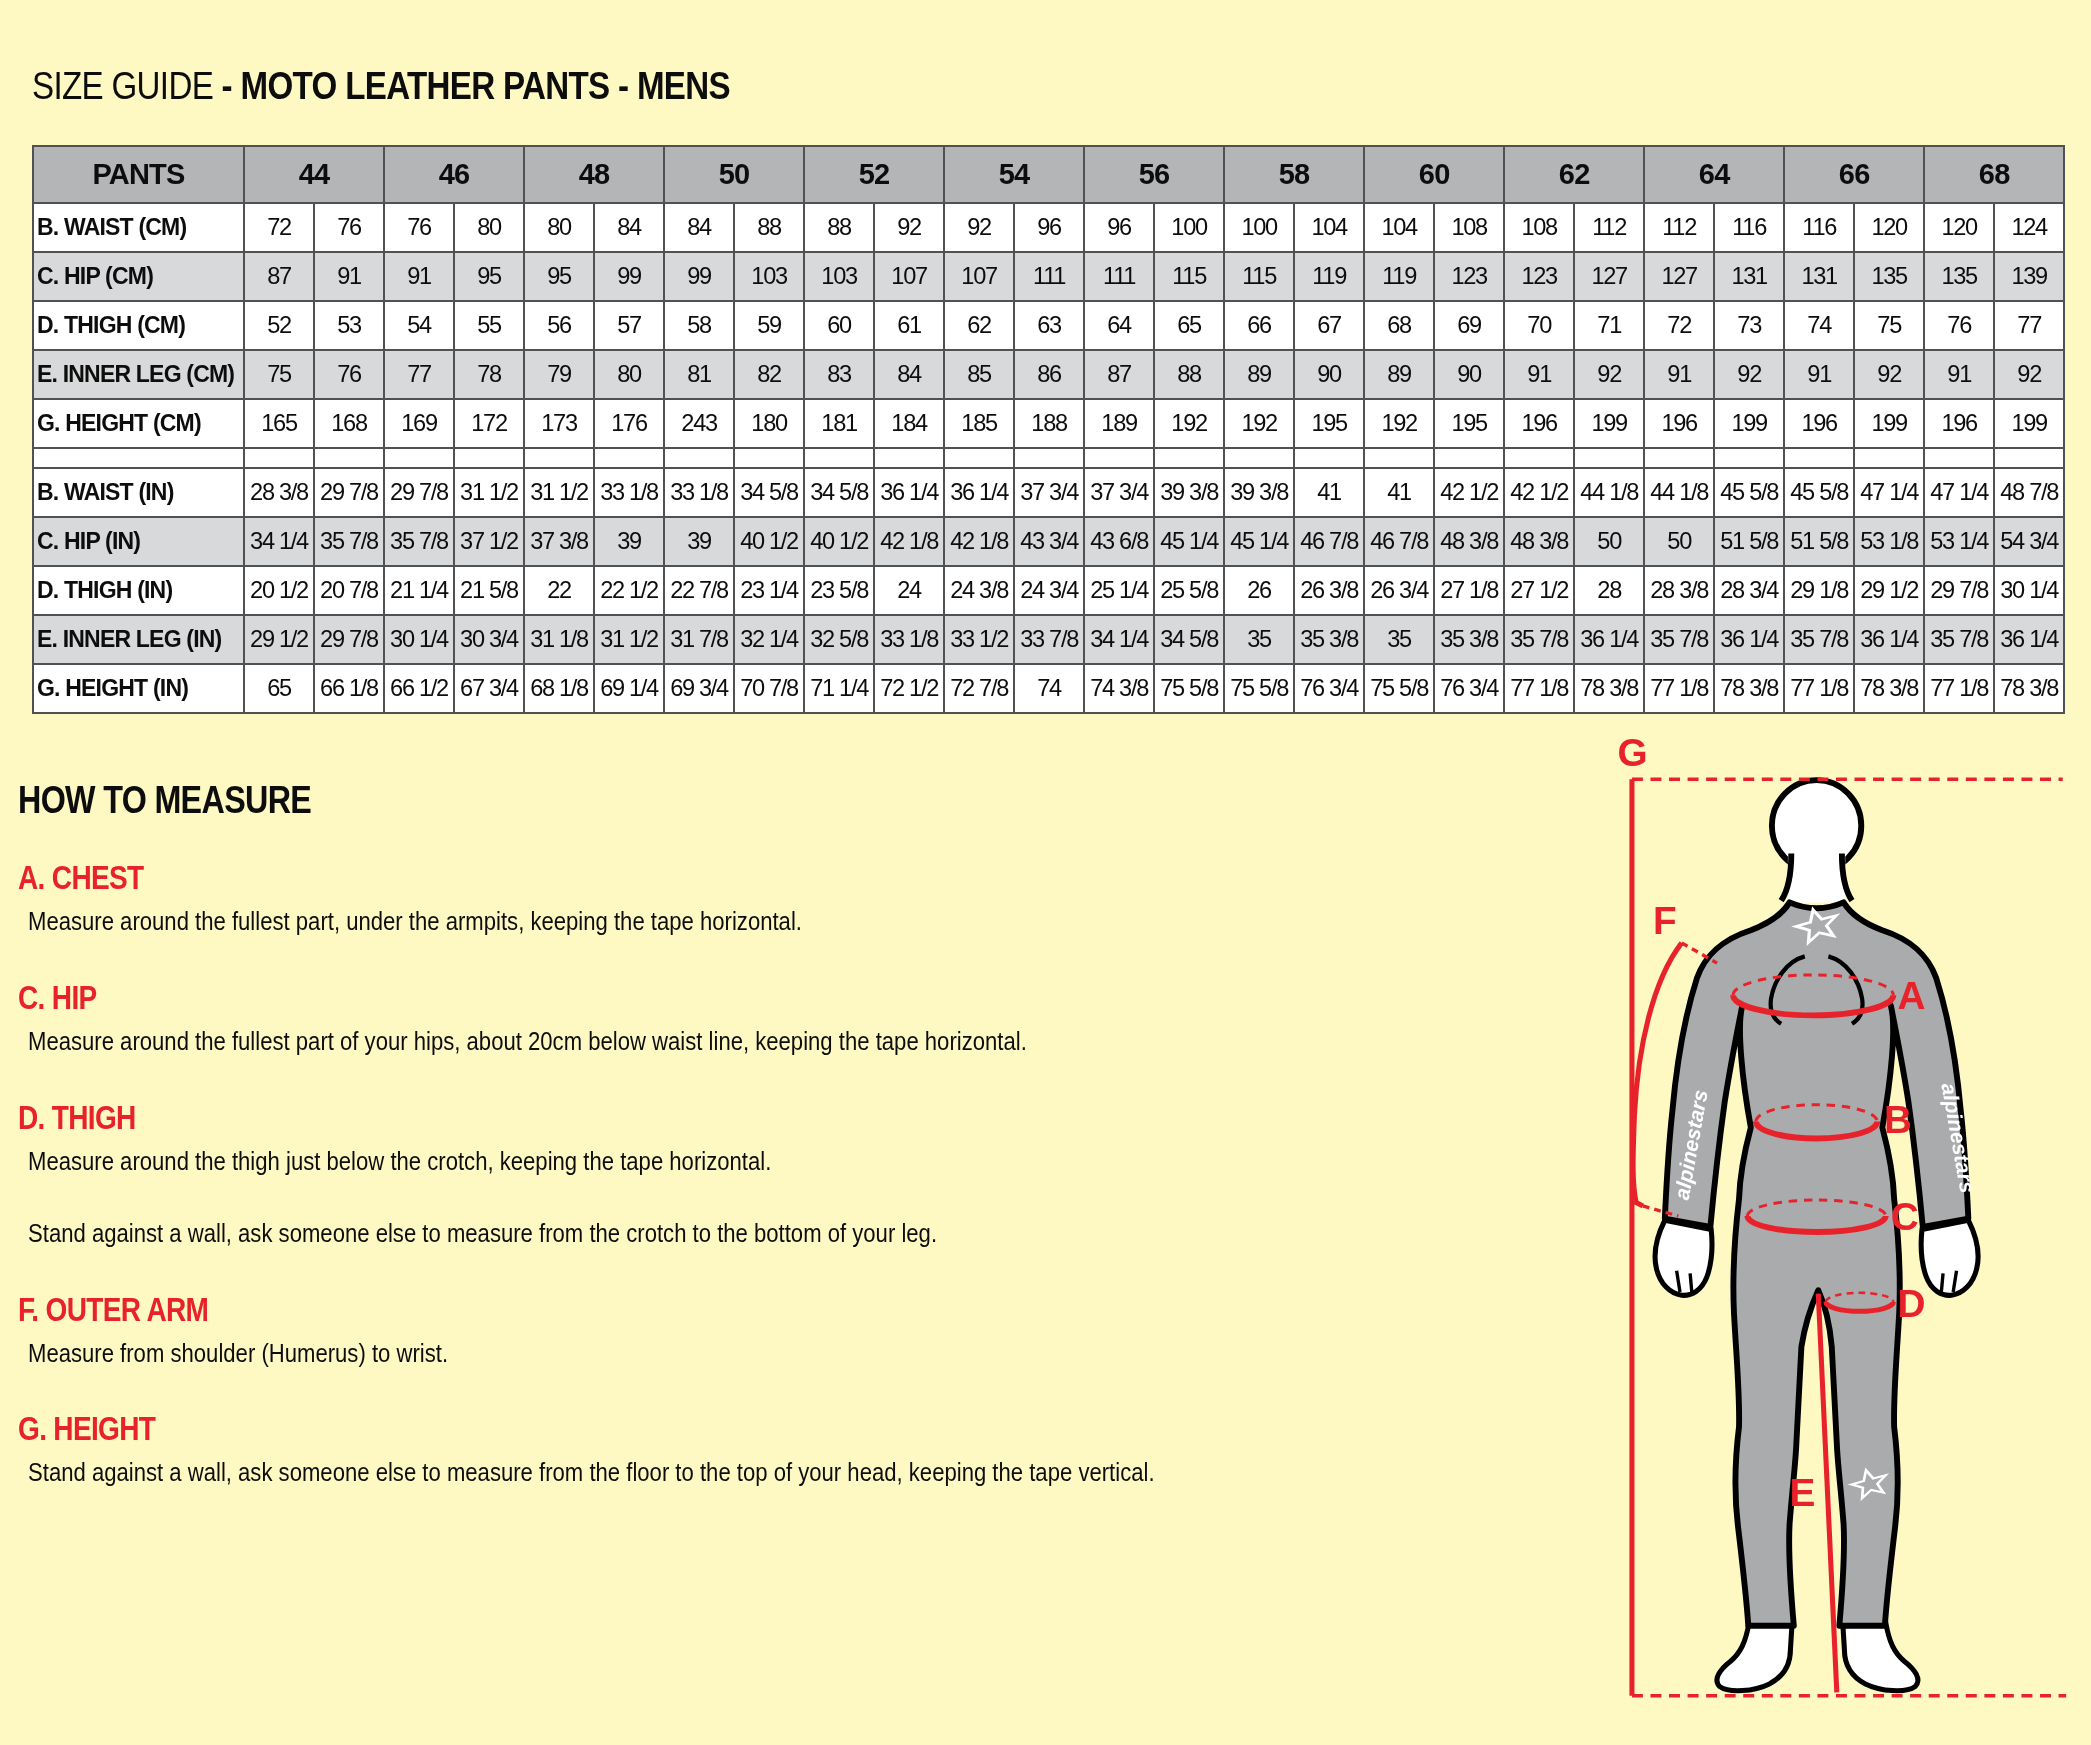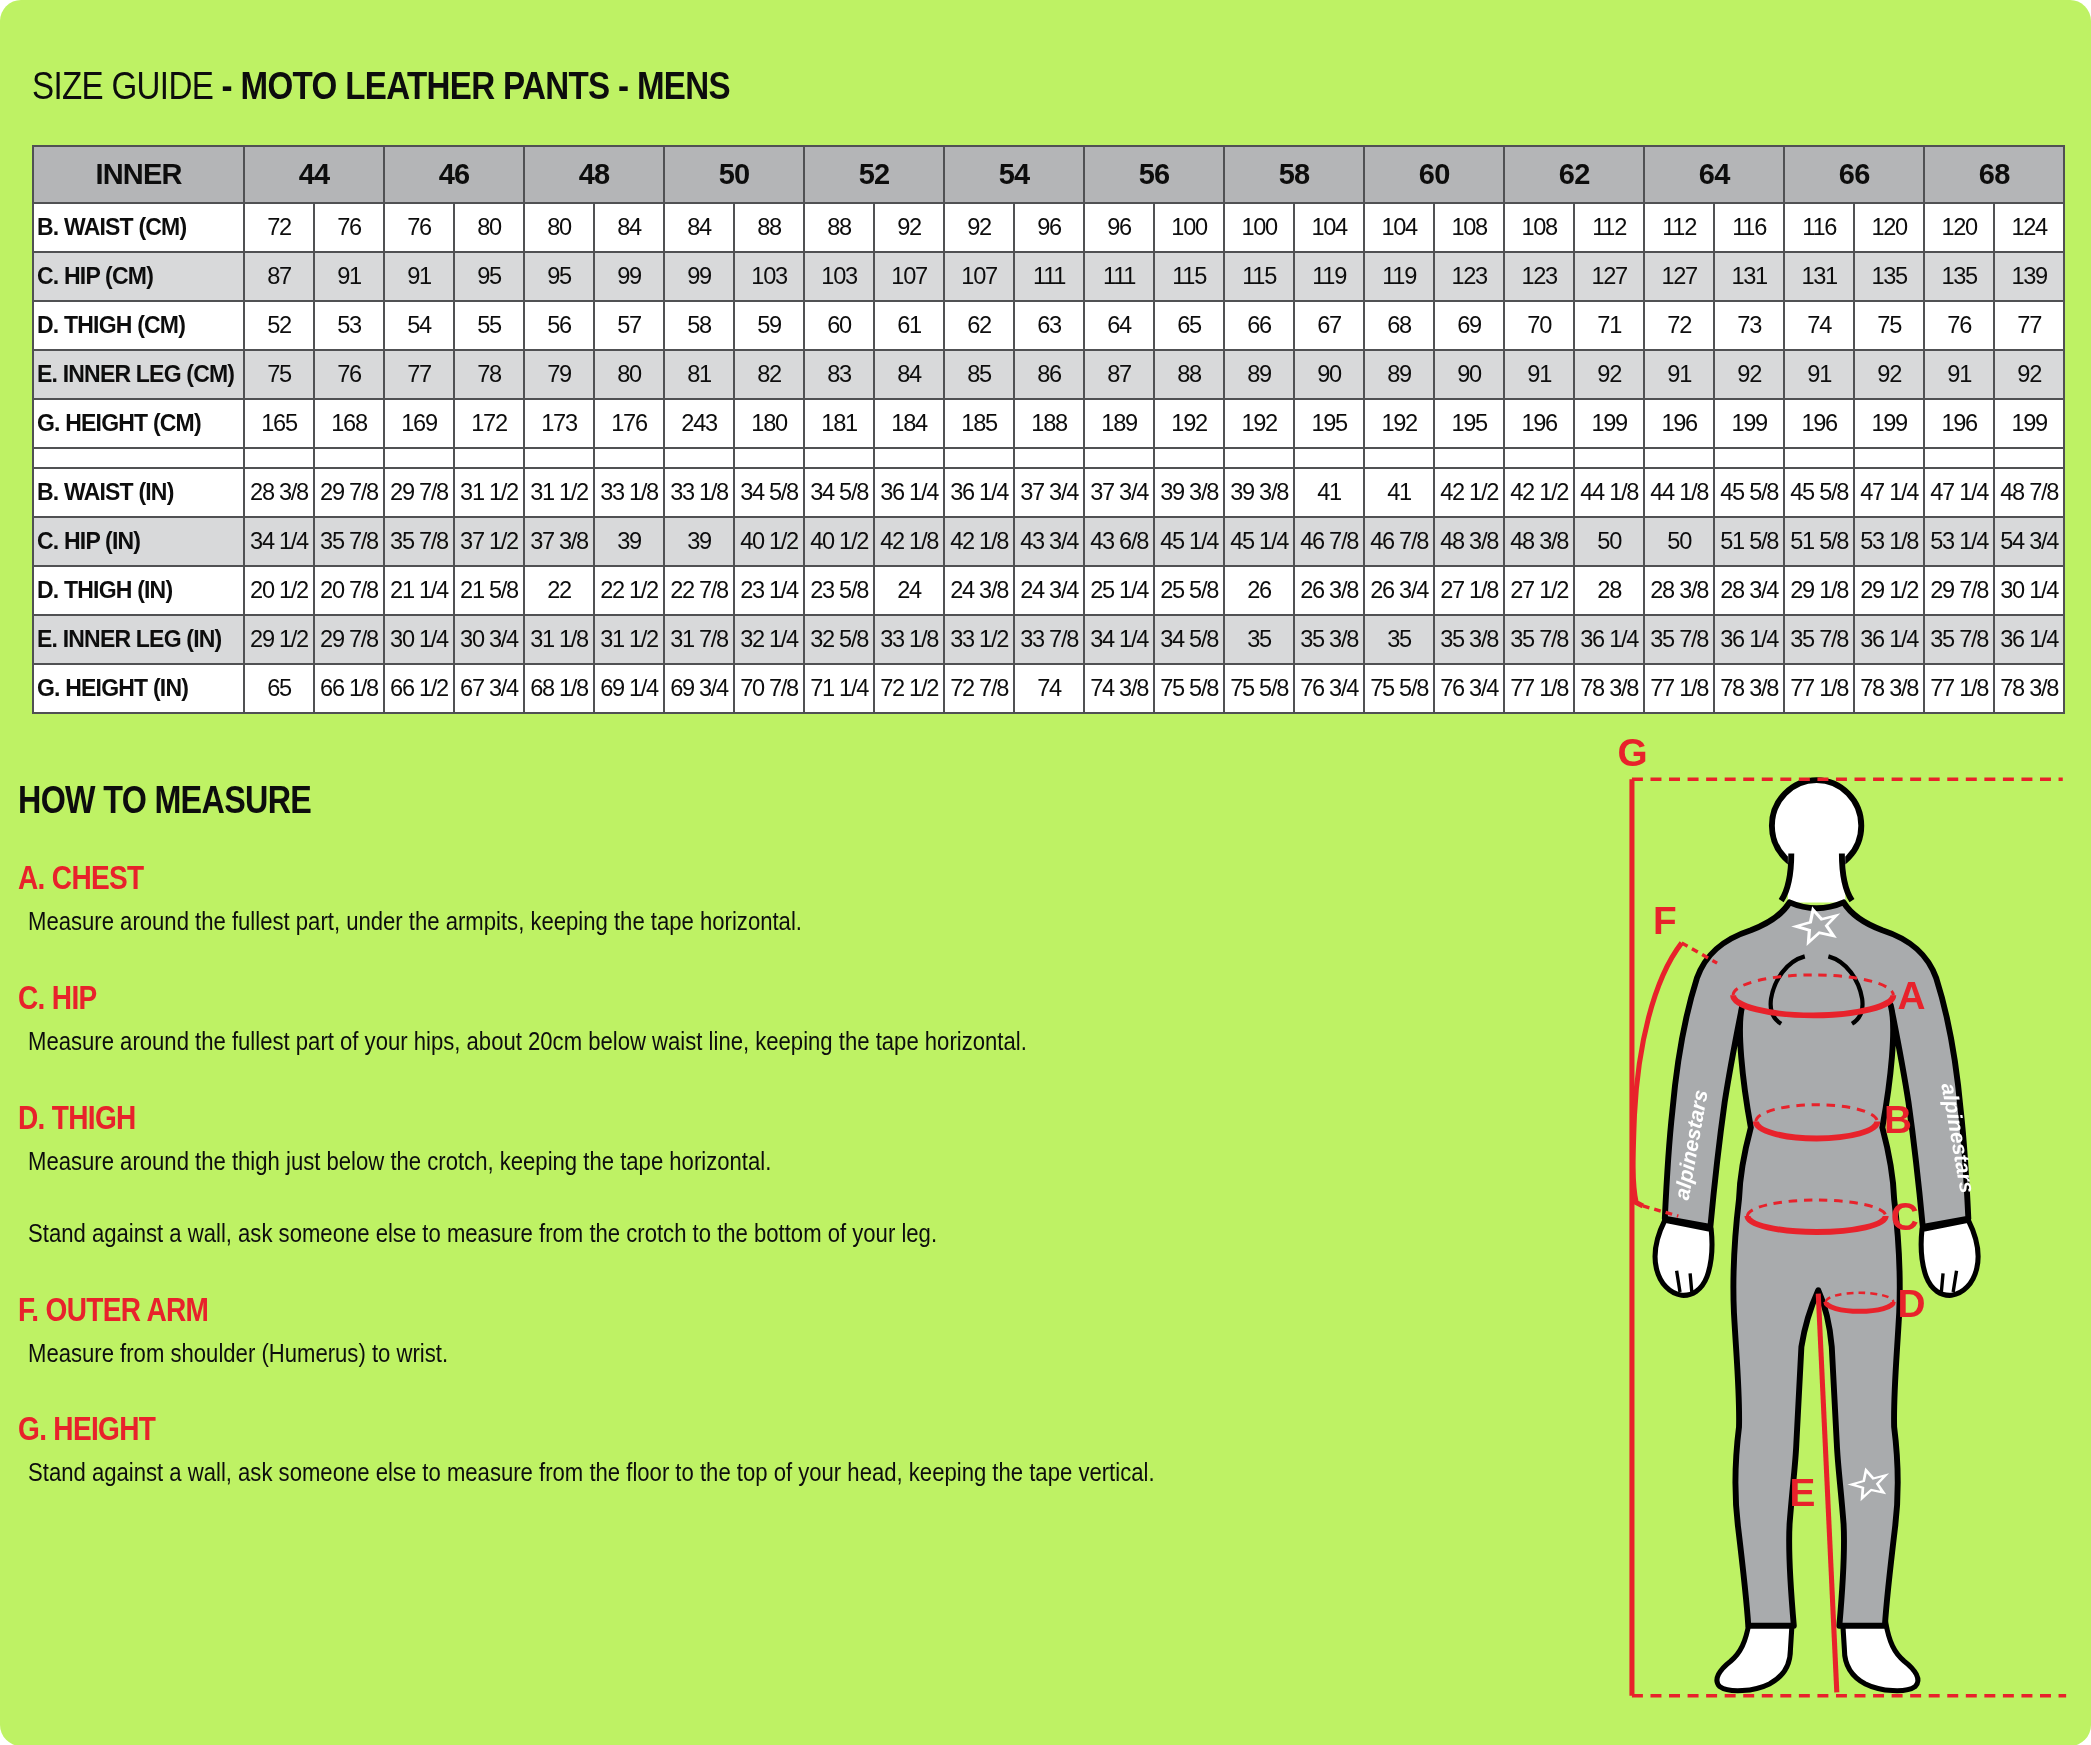--- a/index.html
+++ b/index.html
@@ -1,18 +1,18 @@
 <!DOCTYPE html>
 <html style="font-size:13.5px"><head>
 <meta charset="utf-8">
 <style>
   html,body{margin:0;padding:0;background:#fff;}
   .page{
-    position:relative;width:2091px;height:1746px;background:#bef264;
-    font-family:"Liberation Sans",sans-serif;color:#0d0d0d;overflow:hidden;border-radius:21px;
+    position:relative;width:2091px;height:1746px;background:#fef9c3;
+    font-family:"Liberation Sans",sans-serif;color:#0d0d0d;overflow:hidden;
   }
   .squish{display:inline-block;transform:scaleX(.85);transform-origin:0 50%;white-space:nowrap;}
   
   .title{position:absolute;left:32px;top:64px;font-size:39px;letter-spacing:-0.8px;margin:0;font-weight:400;}
   .title .b{font-weight:700;}
   
   .size-table{position:absolute;left:32px;top:145px;width:2029px;border-collapse:collapse;table-layout:fixed;}
   .size-table th,.size-table td{border:2.5px solid #505153;text-align:center;padding:0;white-space:nowrap;overflow:visible;}
   .size-table thead tr{height:57px;background:#b4b5b7;}
   .size-table thead th{font-size:29px;font-weight:700;letter-spacing:-0.8px;}
@@ -65,21 +65,21 @@
         <col style="width: 70px;">
         <col style="width: 70px;">
         <col style="width: 70px;">
         <col style="width: 70px;">
         <col style="width: 70px;">
         <col style="width: 70px;">
         <col style="width: 70px;">
       </colgroup>
       <thead>
         <tr>
-          <th>INNER</th>
+          <th>PANTS</th>
           <th colspan="2">44</th>
           <th colspan="2">46</th>
           <th colspan="2">48</th>
           <th colspan="2">50</th>
           <th colspan="2">52</th>
           <th colspan="2">54</th>
           <th colspan="2">56</th>
           <th colspan="2">58</th>
           <th colspan="2">60</th>
           <th colspan="2">62</th>

